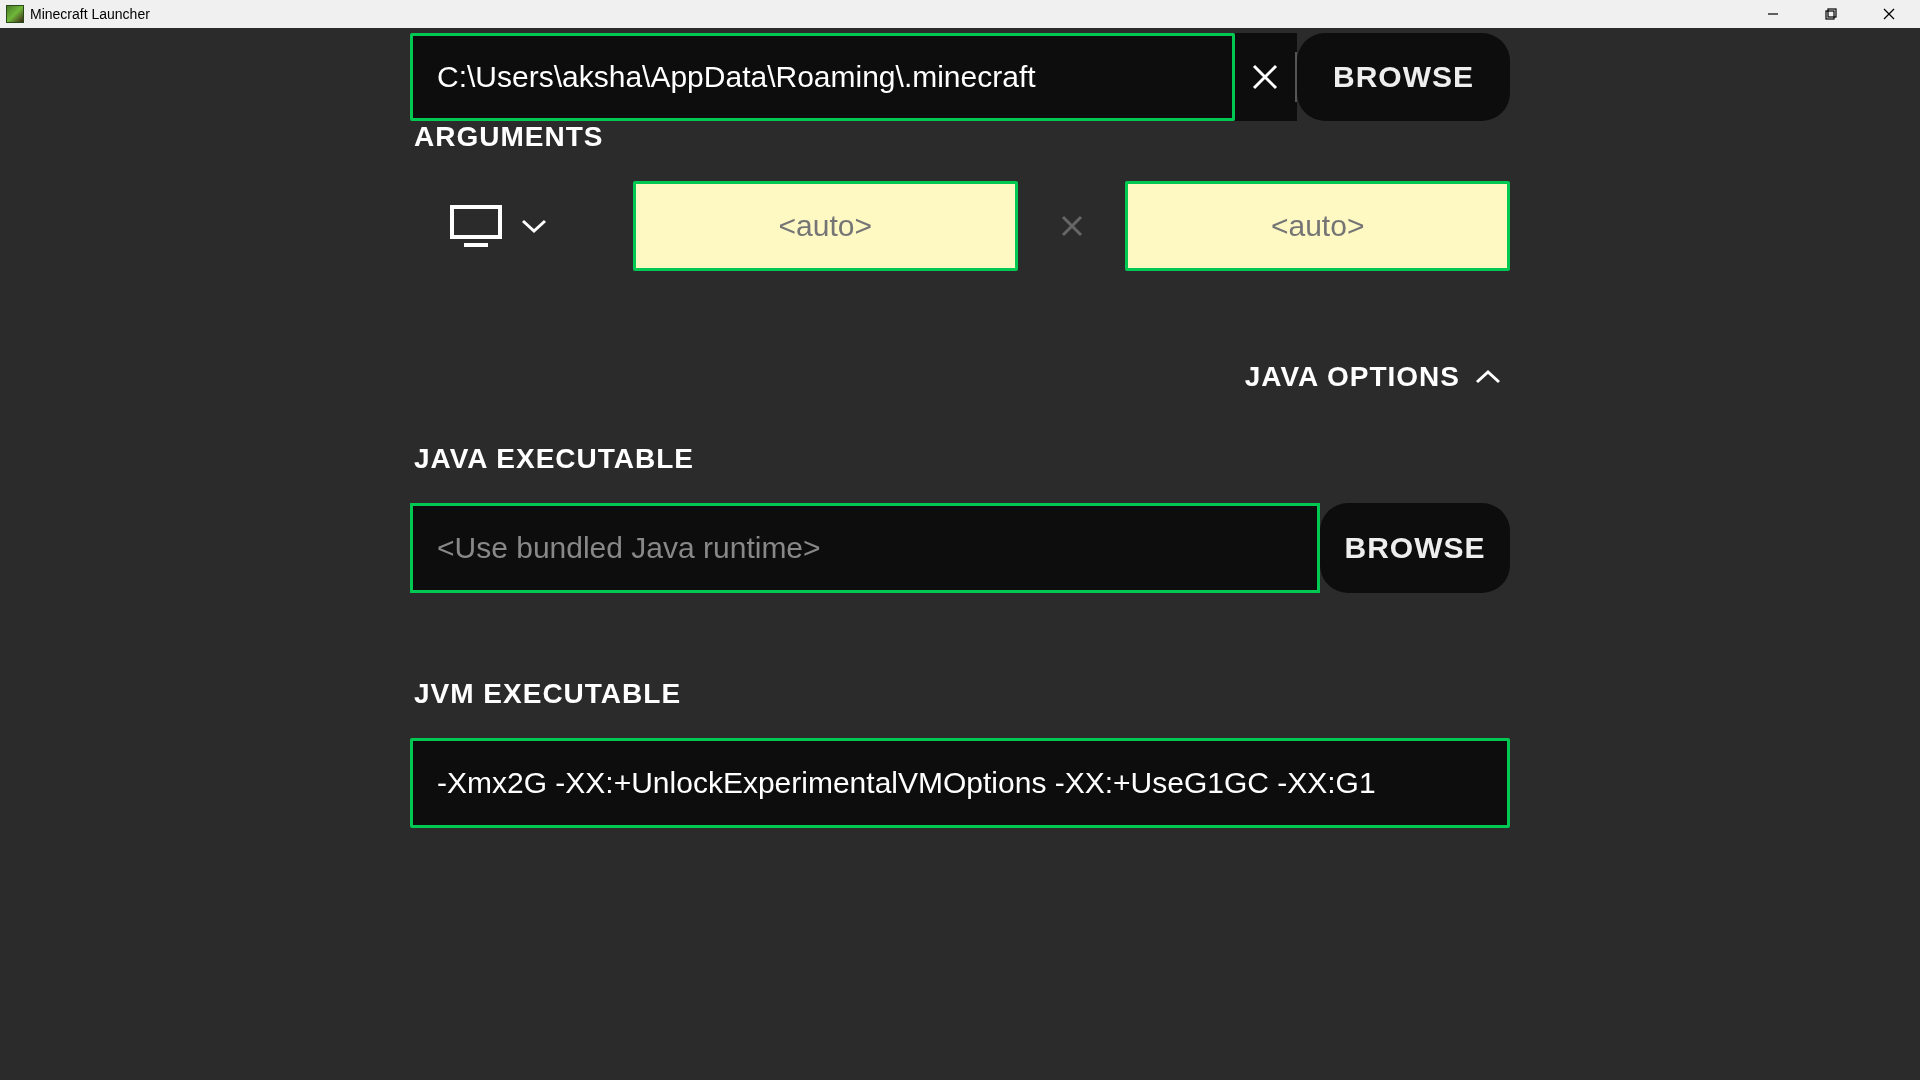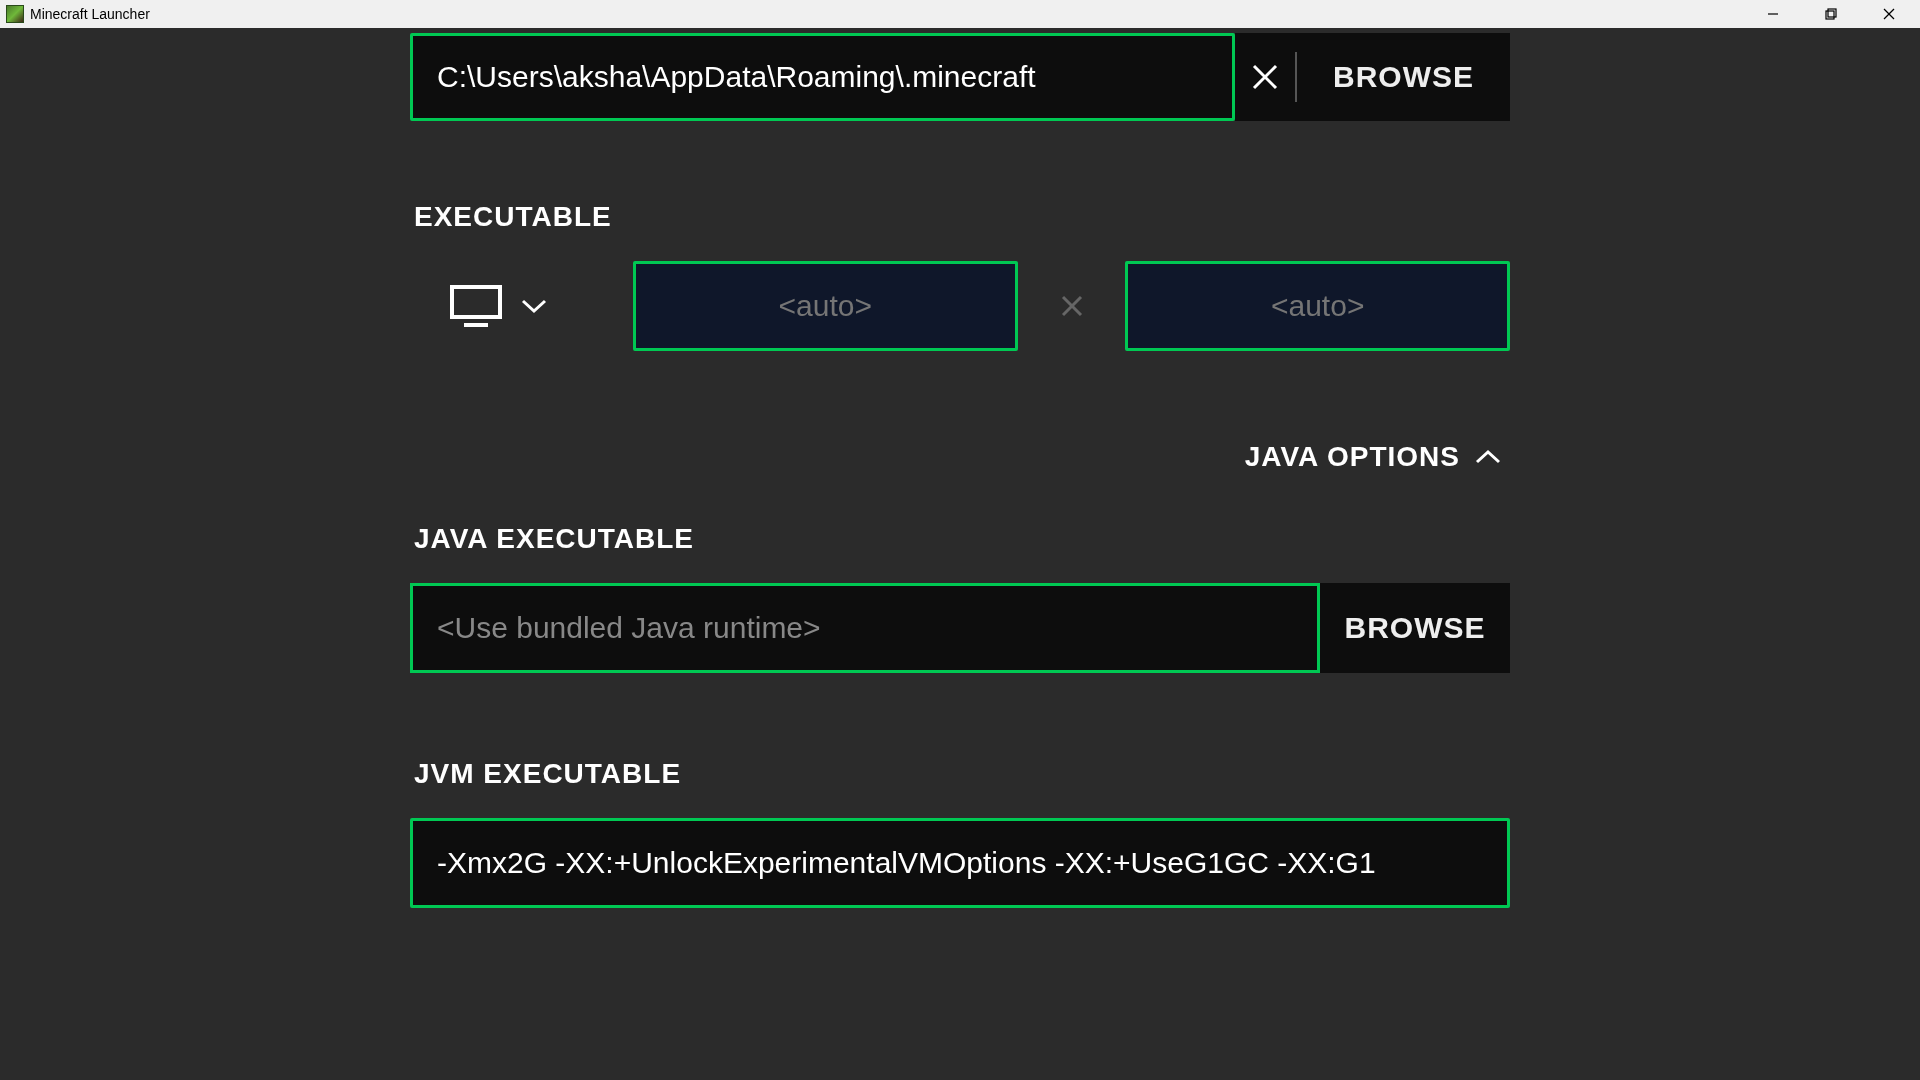--- a/index.html
+++ b/index.html
@@ -59,21 +59,20 @@
     }
     .settings-panel {
       width: 1100px;
       padding-top: 5px;
     }
     
     .path-row {
       display: flex;
       align-items: stretch;
       height: 88px;
-      margin-bottom: 80px;
     }
     .path-input-wrap {
       flex: 0 0 825px;
       border: 3px solid #00c853;
       background: #0d0d0d;
       display: flex;
       align-items: center;
       padding: 0 24px;
       border-radius: 2px;
     }
@@ -112,20 +111,21 @@
       flex: 1;
       background: #0d0d0d;
       display: flex;
       align-items: center;
       justify-content: center;
       color: #eee;
       font-size: 30px;
       font-weight: 700;
       letter-spacing: 1px;
       cursor: pointer;
+      border-radius: 28px;
     }
     
     .section-heading {
       font-size: 28px;
       font-weight: 700;
       letter-spacing: 1px;
       margin-bottom: 28px;
       color: #fff;
     }
     
@@ -140,21 +140,21 @@
       display: flex;
       align-items: center;
       gap: 18px;
       cursor: pointer;
       margin-right: 85px;
     }
     .res-input {
       width: 410px;
       height: 90px;
       border: 3px solid #00c853;
-      background: #0f172a;
+      background: #fef9c3;
       display: flex;
       align-items: center;
       justify-content: center;
       border-radius: 2px;
     }
     .res-input input {
       width: 100%;
       background: transparent;
       border: none;
       outline: none;
@@ -273,21 +273,21 @@
             <line x1="6" y1="6" x2="28" y2="28" stroke-width="3"></line>
             <line x1="28" y1="6" x2="6" y2="28" stroke-width="3"></line>
           </svg>
       </div>
       <div class="divider-v"></div>
       <div class="browse-btn">
         <span>BROWSE</span>
       </div>
     </div>
 
-    <div class="section-heading heading-indent">EXECUTABLE</div>
+    <div class="section-heading heading-indent">ARGUMENTS</div>
     <div class="resolution-row">
       <div class="monitor-dropdown">
         <svg width="52" height="42" viewBox="0 0 52 42">
           <rect x="2" y="2" width="48" height="30" fill="none" stroke="#fff" stroke-width="4"></rect>
           <line x1="14" y1="40" x2="38" y2="40" stroke="#fff" stroke-width="4"></line>
         </svg>
         <svg width="28" height="16" viewBox="0 0 28 16">
           <polyline points="3,3 14,13 25,3" fill="none" stroke="#fff" stroke-width="3"></polyline>
         </svg>
       </div>

